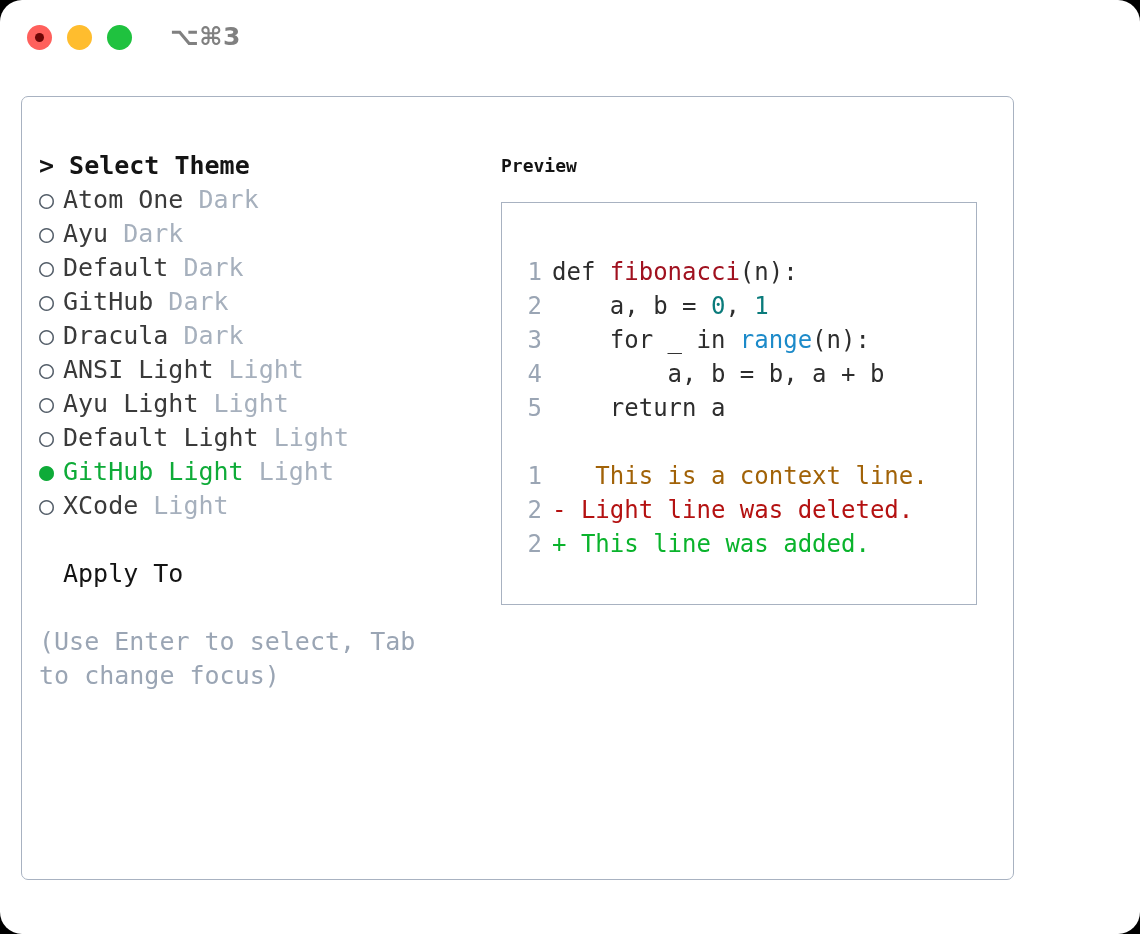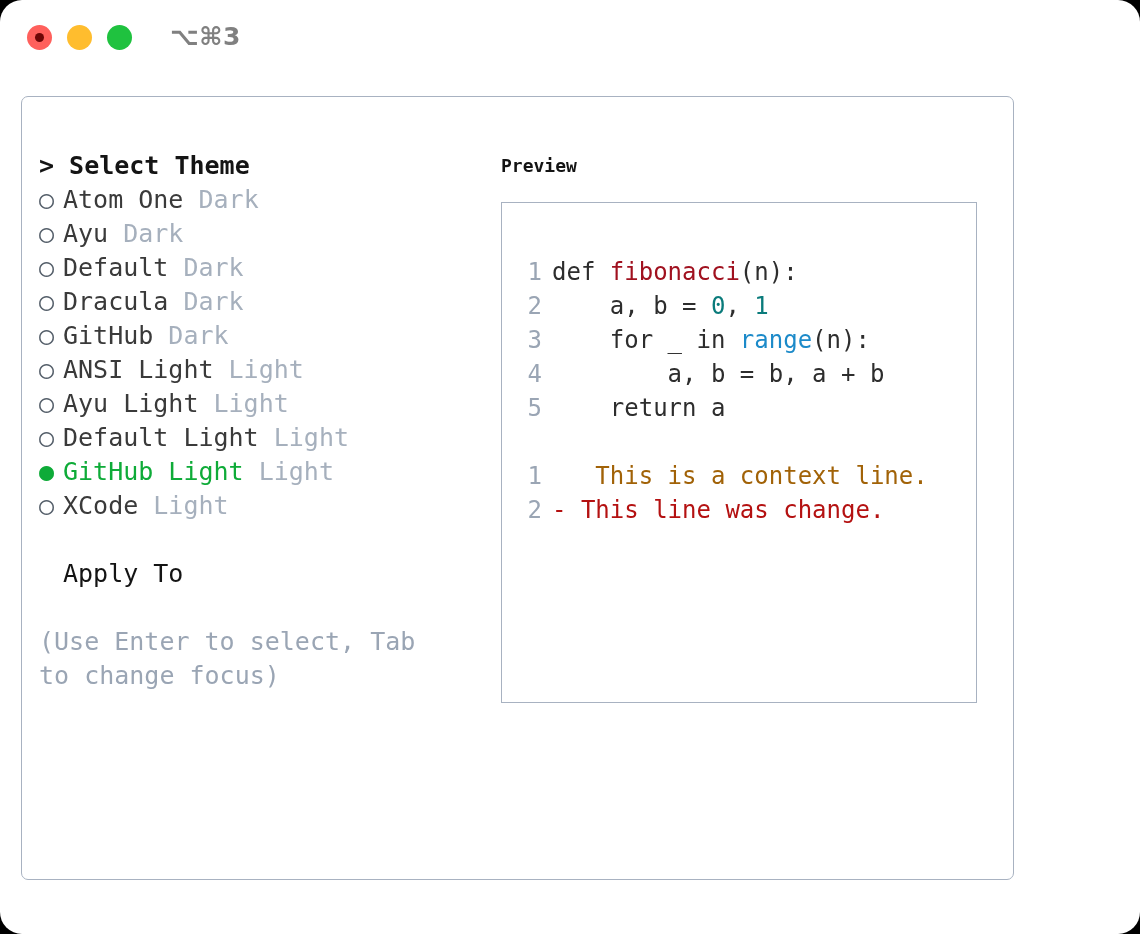--- a/index.html
+++ b/index.html
@@ -151,21 +151,21 @@
   .preview-title {
     font-size: 18px;
     font-weight: bold;
     color: #141414;
     line-height: 34px;
     white-space: pre;
   }
   .preview-box {
     margin-top: 19px;
     width: 476px;
-    height: 501px;
+    height: 403px;
     border: 1.6px solid #a8b2c1;
     box-sizing: border-box;
     background: #ffffff;
     position: relative;
   }
   .code-area {
     position: absolute;
     left: 14px;
     top: 52px;
     right: 6px;
@@ -210,22 +210,22 @@
 
   <div class="panel">
     <div class="columns">
 
       <div class="left-col">
         <div class="heading">&gt; Select Theme</div>
         <div id="theme-list">
             <div class="opt-row"><span class="marker">○</span><span class="opt-name">Atom One</span><span class="opt-kind"> Dark</span></div>
             <div class="opt-row"><span class="marker">○</span><span class="opt-name">Ayu</span><span class="opt-kind"> Dark</span></div>
             <div class="opt-row"><span class="marker">○</span><span class="opt-name">Default</span><span class="opt-kind"> Dark</span></div>
+            <div class="opt-row"><span class="marker">○</span><span class="opt-name">GitHub</span><span class="opt-kind"> Dark</span></div>
             <div class="opt-row"><span class="marker">○</span><span class="opt-name">Dracula</span><span class="opt-kind"> Dark</span></div>
-            <div class="opt-row"><span class="marker">○</span><span class="opt-name">GitHub</span><span class="opt-kind"> Dark</span></div>
             <div class="opt-row"><span class="marker">○</span><span class="opt-name">ANSI Light</span><span class="opt-kind"> Light</span></div>
             <div class="opt-row"><span class="marker">○</span><span class="opt-name">Ayu Light</span><span class="opt-kind"> Light</span></div>
             <div class="opt-row"><span class="marker">○</span><span class="opt-name">Default Light</span><span class="opt-kind"> Light</span></div>
             <div class="opt-row selected"><span class="marker sel">●</span><span class="opt-name">GitHub Light</span><span class="opt-kind"> Light</span></div>
             <div class="opt-row"><span class="marker">○</span><span class="opt-name">XCode</span><span class="opt-kind"> Light</span></div>
           </div>
 
         <div class="section-gap"></div>
         <div class="applyto-heading">Apply To</div>
 
@@ -239,21 +239,22 @@
             <div id="code-lines">
                 <div class="code-line"><span class="lnum">1</span><span class="tok-plain">def </span><span class="tok-fn">fibonacci</span><span class="tok-plain">(n):</span></div>
                 <div class="code-line"><span class="lnum">2</span><span class="tok-plain">    a, b = </span><span class="tok-num">0</span><span class="tok-plain">, </span><span class="tok-num">1</span></div>
                 <div class="code-line"><span class="lnum">3</span><span class="tok-plain">    for _ in </span><span class="tok-call">range</span><span class="tok-plain">(n):</span></div>
                 <div class="code-line"><span class="lnum">4</span><span class="tok-plain">        a, b = b, a + b</span></div>
                 <div class="code-line"><span class="lnum">5</span><span class="tok-plain">    return a</span></div>
               </div>
             <div class="blank-line"></div>
             <div id="diff-lines">
                 <div class="code-line"><span class="lnum">1</span><span class="diff-ctx">   This is a context line.</span></div>
-                <div class="code-line"><span class="lnum">2</span><span class="diff-del">- This line was change.</span></div>
+                <div class="code-line"><span class="lnum">2</span><span class="diff-del">- Light line was deleted.</span></div>
+                <div class="code-line"><span class="lnum">2</span><span class="diff-add">+ This line was added.</span></div>
               </div>
           </div>
         </div>
       </div>
 
     </div>
   </div>
 </div>
 
 </body></html>

